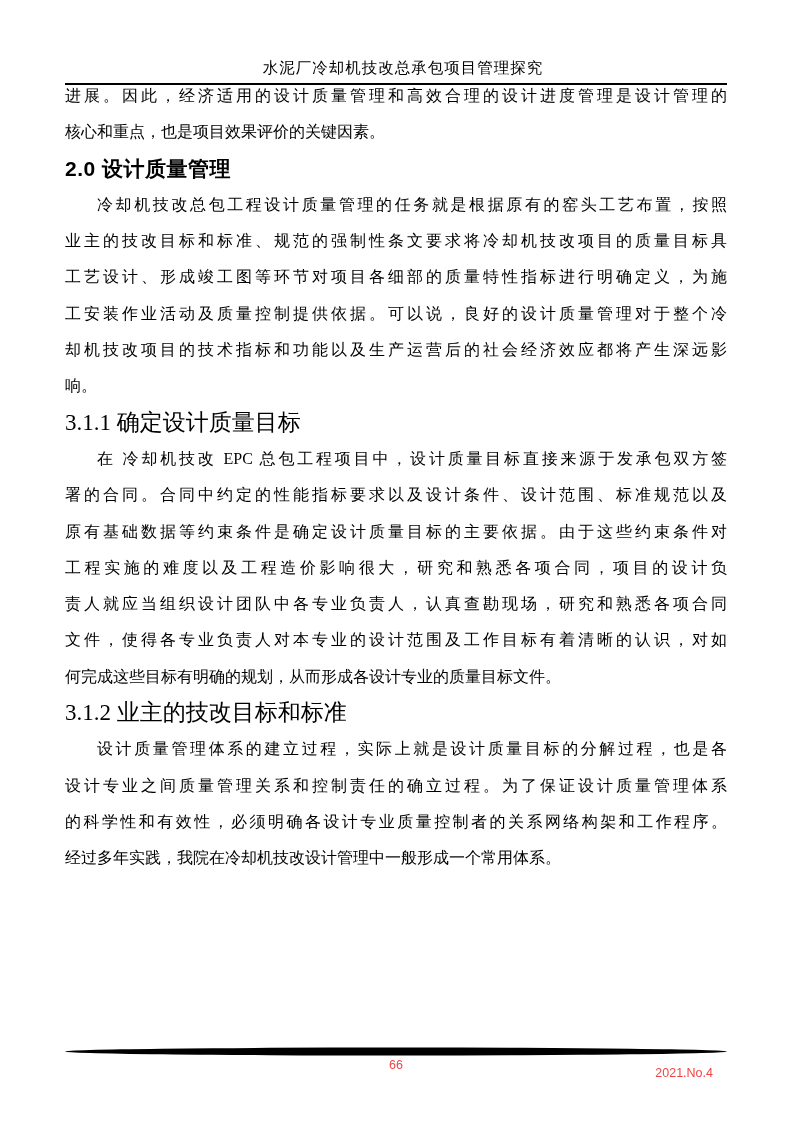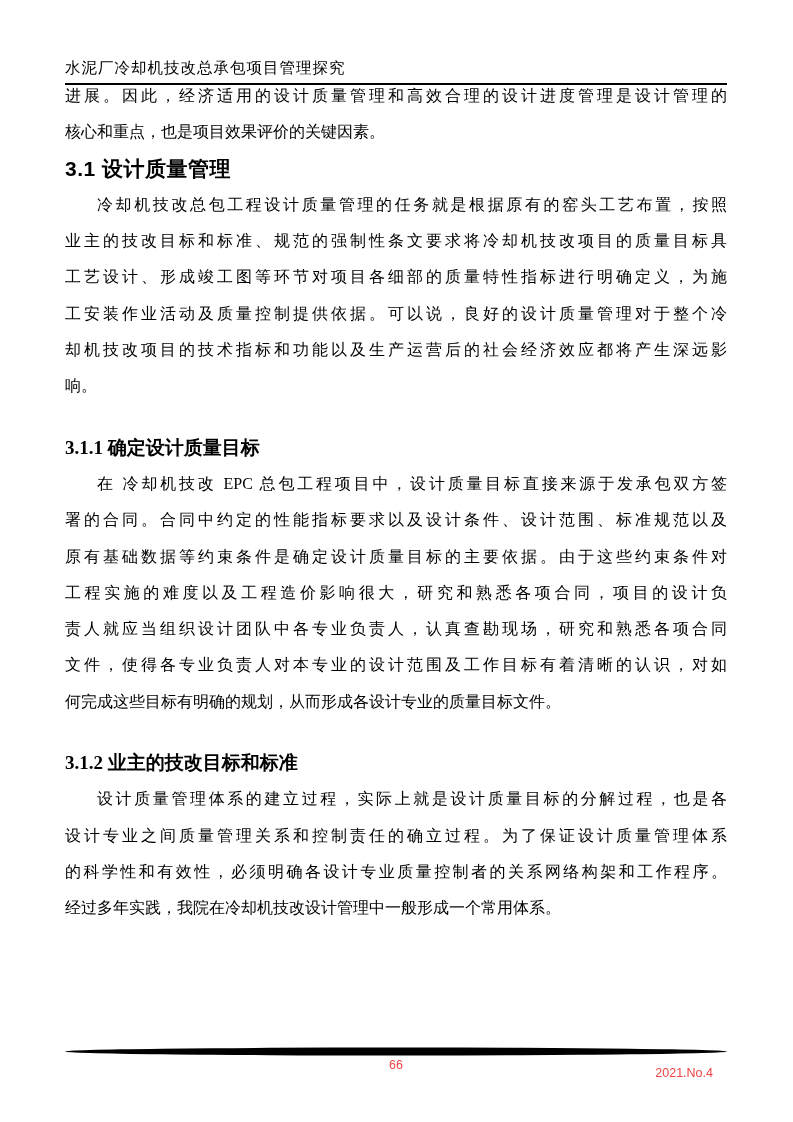--- a/index.html
+++ b/index.html
@@ -7,21 +7,22 @@
     position:relative;
     width:793px;height:1122px;
     background:#ffffff;
     margin:0 auto;
     overflow:hidden;
     font-family:"Liberation Serif","DejaVu Serif",serif;
     color:#000;
   }
   
   .running-head{
-    position:absolute;top:58px;left:65px;width:662px;
+    position:absolute;top:58px;left:72px;width:662px;
+    text-align:center;
     font-size:15.5px;line-height:20px;
     letter-spacing:1px;
   }
   .header-rule{
     position:absolute;top:83px;left:65px;width:662px;height:2px;
     background:#000;
   }
   
   .content{
     position:absolute;top:78px;left:65px;width:662px;
@@ -41,23 +42,22 @@
   }
   .line.indent{text-indent:2em;}
   .h-main{
     height:36.3px;line-height:36.3px;
     font-size:21px;font-weight:bold;
     font-family:"Liberation Sans","DejaVu Sans",sans-serif;
     text-align:left;letter-spacing:0.5px;
   }
   .h-sub{
     height:36.3px;line-height:36.3px;
-    font-size:19px;font-weight:bold;
+    font-size:23px;font-weight:normal;
     text-align:left;
-    margin-top:25px;
   }
   
   .footer-divider{
     position:absolute;top:1047px;left:65px;width:662px;height:9px;
   }
   .footer-row{
     position:absolute;top:1056px;left:65px;width:662px;height:18px;
     font-family:"Liberation Sans","DejaVu Sans",sans-serif;
     font-size:12.5px;line-height:18px;color:#ef4444;
   }
@@ -69,21 +69,21 @@
 
 <div class="page">
 
   <div class="running-head">水泥厂冷却机技改总承包项目管理探究</div>
   <div class="header-rule"></div>
 
   <div class="content">
     <div class="line">进展。因此，经济适用的设计质量管理和高效合理的设计进度管理是设计管理的</div>
     <div class="line last">核心和重点，也是项目效果评价的关键因素。</div>
 
-    <div class="h-main">3.1 设计质量管理</div>
+    <div class="h-main">2.0 设计质量管理</div>
 
     <div class="line indent">冷却机技改总包工程设计质量管理的任务就是根据原有的窑头工艺布置，按照</div>
     <div class="line">业主的技改目标和标准、规范的强制性条文要求将冷却机技改项目的质量目标具</div>
     <div class="line">工艺设计、形成竣工图等环节对项目各细部的质量特性指标进行明确定义，为施</div>
     <div class="line">工安装作业活动及质量控制提供依据。可以说，良好的设计质量管理对于整个冷</div>
     <div class="line">却机技改项目的技术指标和功能以及生产运营后的社会经济效应都将产生深远影</div>
     <div class="line last">响。</div>
 
     <div class="h-sub">3.1.1 确定设计质量目标</div>
 

